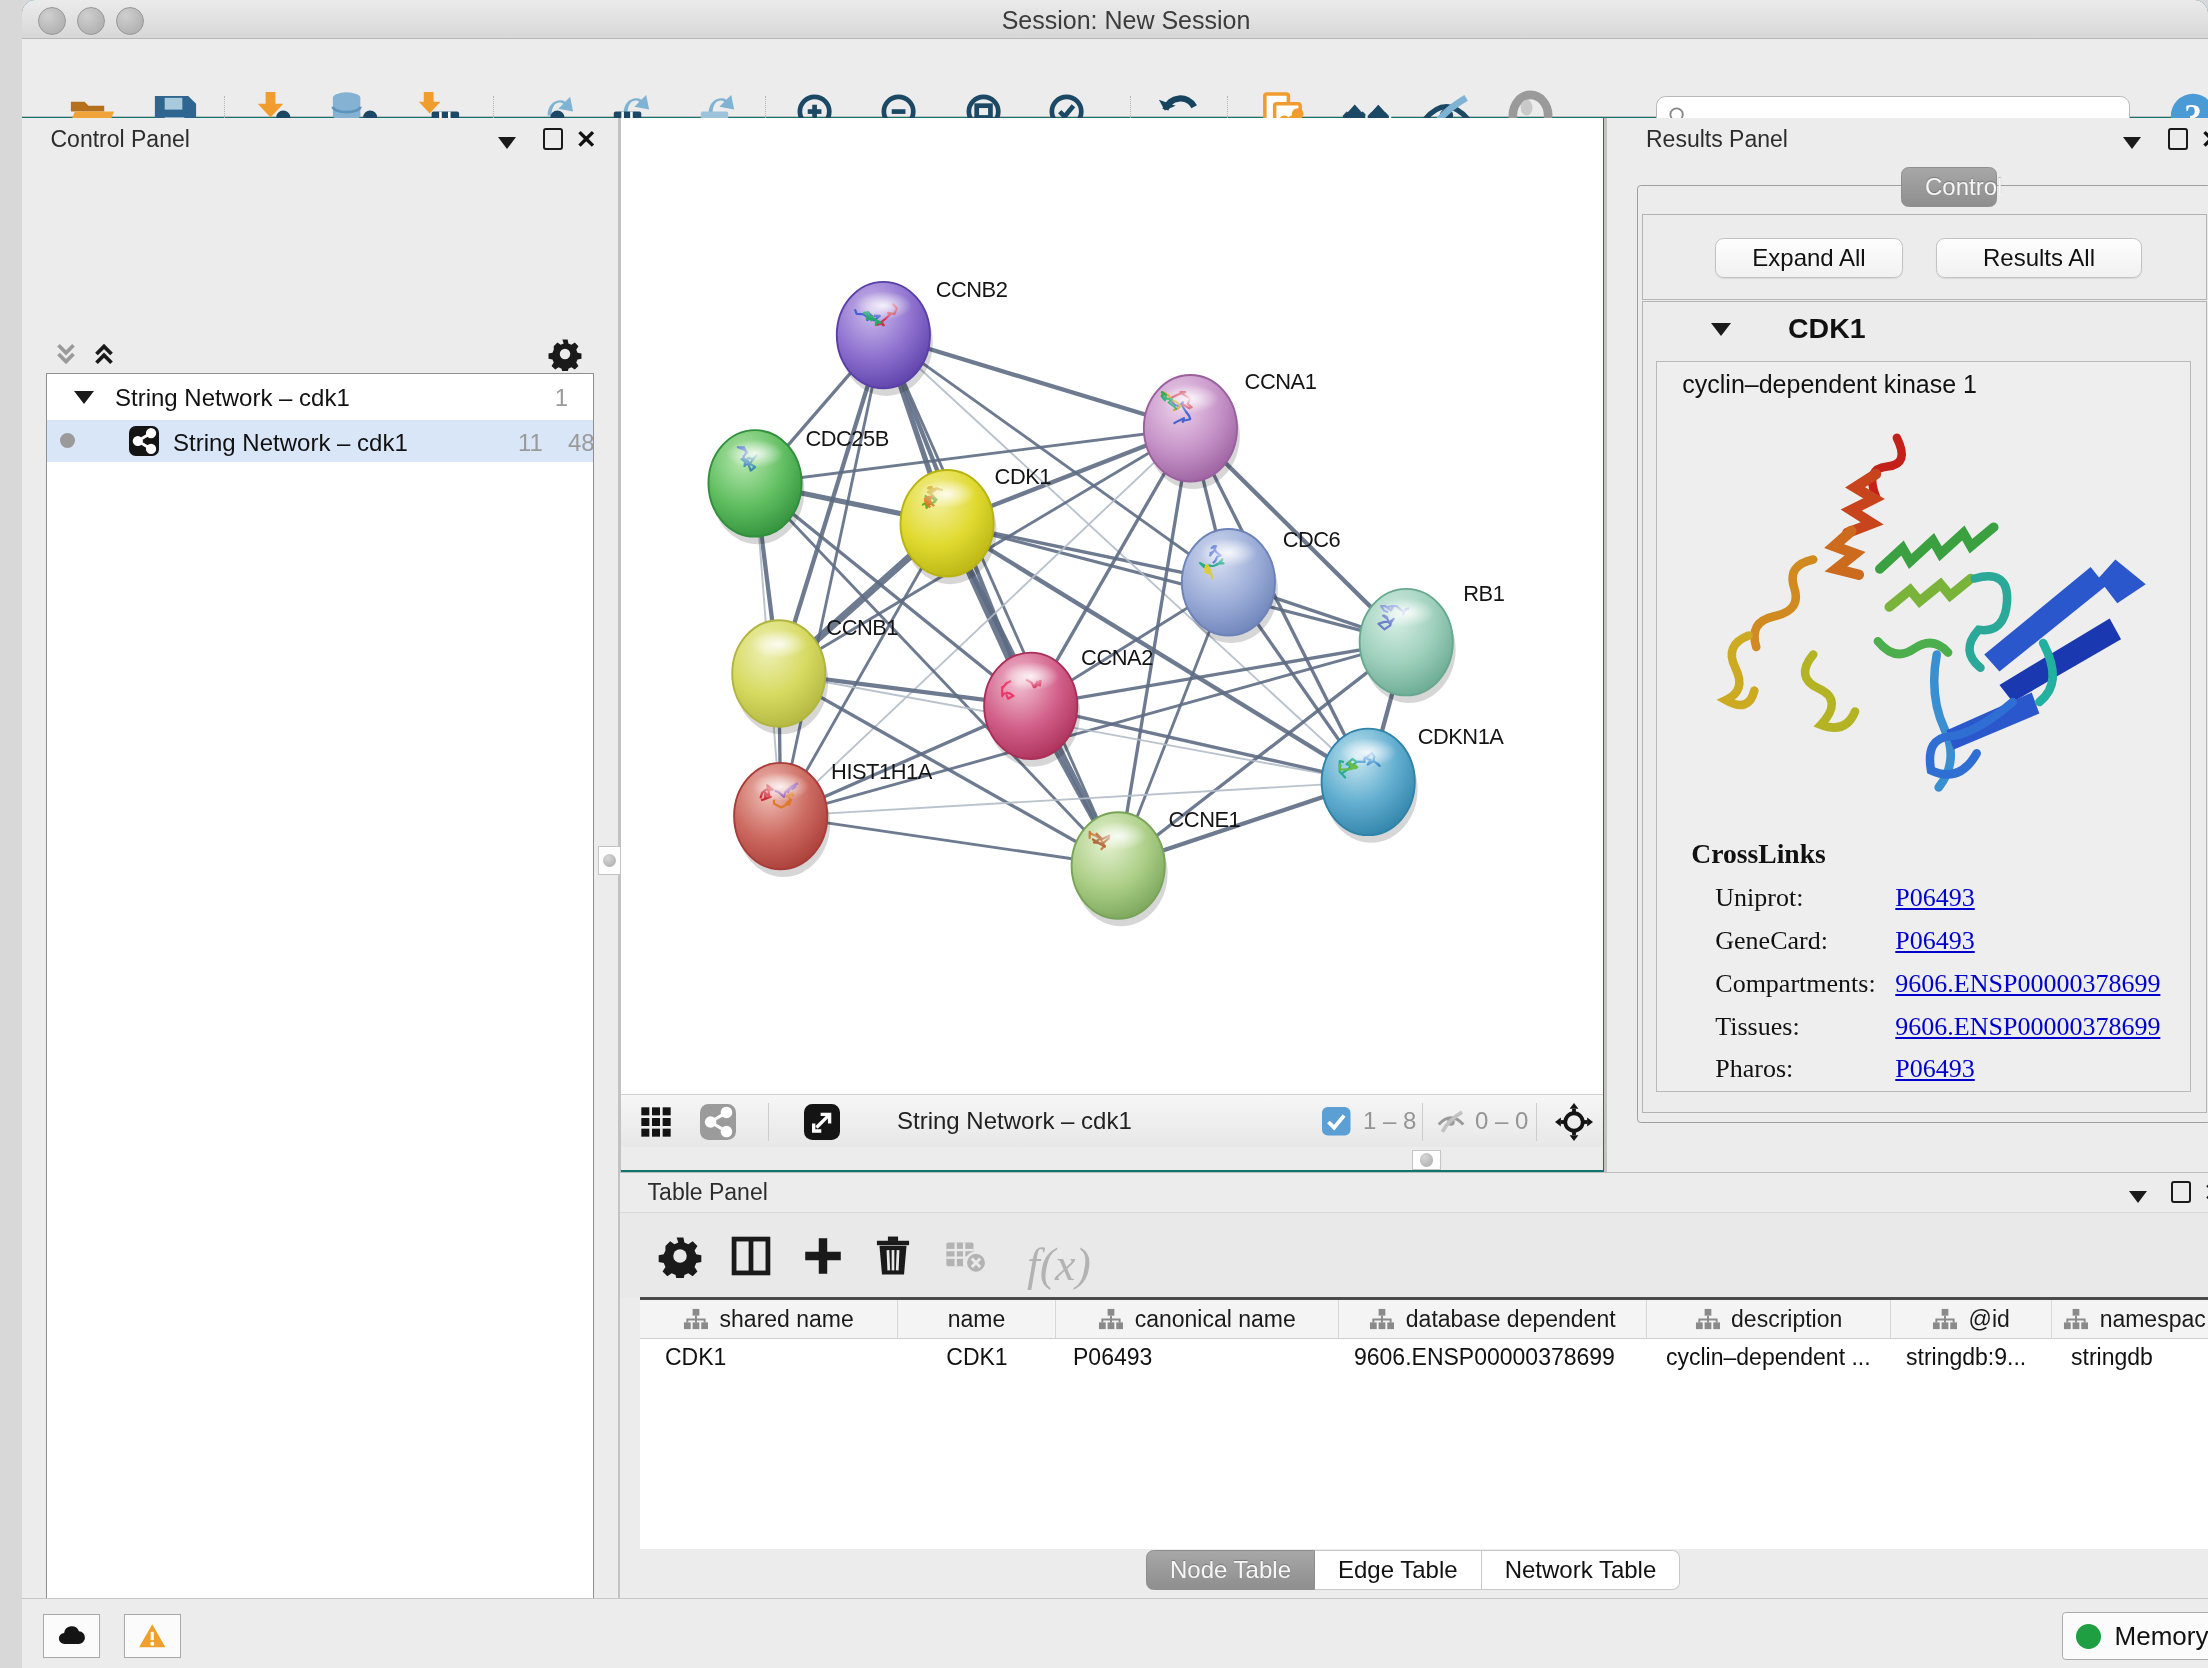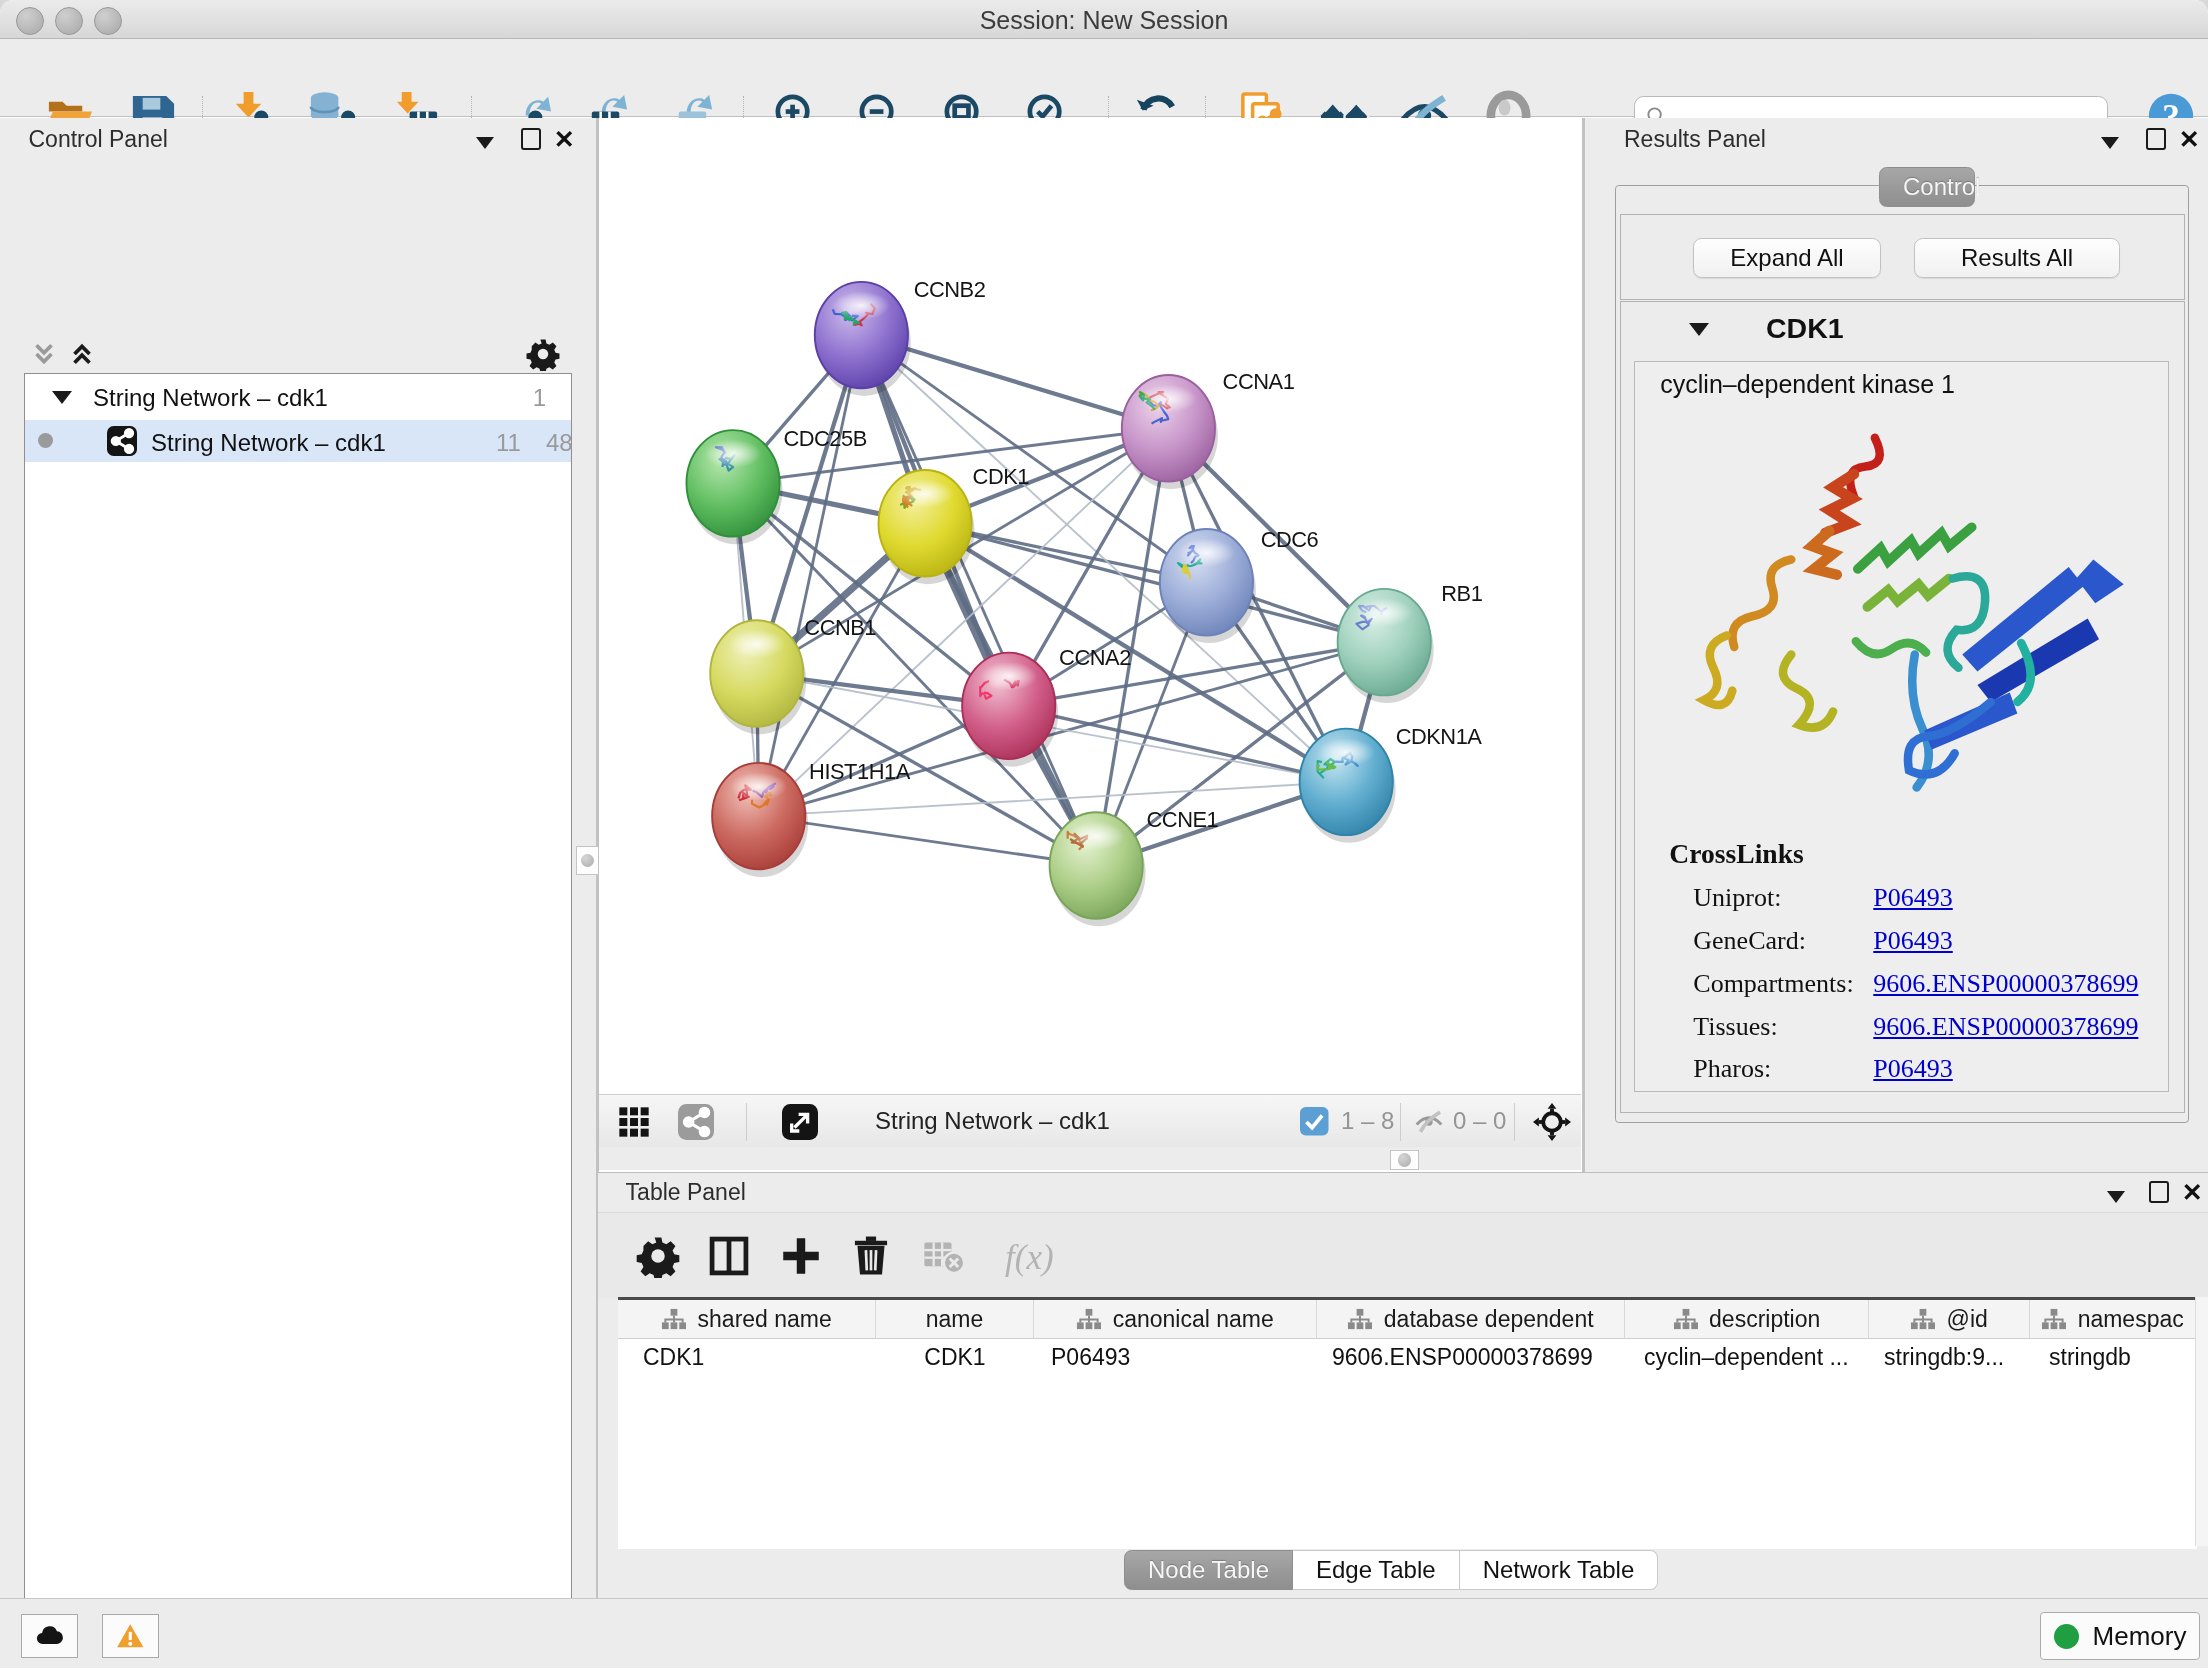--- a/index.html
+++ b/index.html
@@ -1,17 +1,17 @@
 <!DOCTYPE html>
 <html style="font-size:15px"><head>
 <meta charset="utf-8">
 <style>
   html,body{margin:0;padding:0;background:#d8d8d8;}
   body{width:2208px;height:1668px;font-family:"Liberation Sans",sans-serif;position:relative;overflow:hidden;}
-  .win{position:absolute;inset:0;background:#ffffff;border-radius:13.3px 13.3px 0 0;overflow:hidden;}
+  .win{position:absolute;inset:0;background:#0f766e;border-radius:13.3px 13.3px 0 0;overflow:hidden;margin-left:22px;}
   
   .titlebar{position:absolute;left:0;top:0;width:2208px;height:38px;background:linear-gradient(#ebebeb,#d7d7d7);border-bottom:1px solid #b6b6b6;}
   .light{position:absolute;top:6.7px;width:26px;height:26px;border-radius:50%;background:radial-gradient(circle at 35% 30%,#cfcfcf,#a8a8a8);border:1px solid #979797;}
   .title-text{position:absolute;top:5.7px;left:0;width:100%;text-align:center;font-size:25px;color:#3c3c3c;}
   
   .toolbar{position:absolute;left:0;top:39px;width:2208px;height:77px;background:#ececec;border-bottom:1.9px solid #bfbfbf;}
   .tb-icon{position:absolute;top:51px;width:51px;height:51px;}
   .tb-icon svg{width:100%;height:100%;}
   .tb-sep{position:absolute;top:57px;width:0;height:42px;border-left:1.9px dotted #b4b4b4;}
   .searchbox{position:absolute;left:1634px;top:57px;width:472px;height:38px;background:#fff;border:1px solid #b9b9b9;border-radius:9.5px;}
@@ -62,21 +62,21 @@
   .cdk-content{position:absolute;left:13.3px;top:59px;width:533px;height:729px;border:1px solid #b9b9b9;background:#eee;}
   .crosslinks{font-family:"Liberation Serif",serif;color:#111;}
   .xl-title{position:absolute;font-size:27.6px;font-weight:bold;}
   .xl-label{position:absolute;font-size:26px;}
   .xl-value{position:absolute;font-size:26px;color:#0000cc;text-decoration:underline;}
   
   .table-panel{position:absolute;left:598px;top:1172px;width:1610px;height:426px;background:#ececec;border-top:1.9px solid #bdbdbd;}
   .tp-toolbar{position:absolute;left:0;top:39px;width:1610px;height:85px;background:#e9e9e9;border-top:1px solid #d9d9d9;}
   .tp-icon{position:absolute;top:21px;width:44px;height:44px;}
   .tp-icon svg{width:100%;height:100%;}
-  .fx{position:absolute;left:407px;top:25px;font-family:"Liberation Serif",serif;font-style:italic;font-size:35px;color:#b3b3b3;}
+  .fx{position:absolute;left:407px;top:25px;font-family:"Liberation Serif",serif;font-style:italic;font-size:46px;color:#b3b3b3;}
   .dtable{position:absolute;left:20px;top:124px;width:1579px;height:249px;background:#fff;border-top:3.8px solid #4a4a4a;}
   .th-row{position:absolute;left:0;top:0;height:38px;display:flex;width:100%;background:#f4f4f4;border-bottom:1px solid #cfcfcf;}
   .th{display:flex;align-items:center;justify-content:center;gap:11.4px;font-size:23px;color:#1a1a1a;border-right:1px solid #d8d8d8;box-sizing:border-box;overflow:hidden;white-space:nowrap;}
   .th svg{width:25px;height:25px;flex:0 0 auto;}
   .td-row{position:absolute;left:0;top:39px;height:36px;display:flex;width:100%;}
   .td{font-size:23px;color:#111;box-sizing:border-box;overflow:hidden;white-space:nowrap;line-height:36px;}
   .hscroll{position:absolute;left:29.5px;top:354px;width:171px;height:14.3px;background:#c7c7c7;border-radius:7.6px;}
   .vtrack{position:absolute;left:1597px;top:124px;width:13.3px;height:249px;background:#f5f5f5;border-left:1px solid #ddd;}
   
   .statusbar{position:absolute;left:0;top:1598px;width:2208px;height:70px;background:#ececec;border-top:1.9px solid #c6c6c6;}

